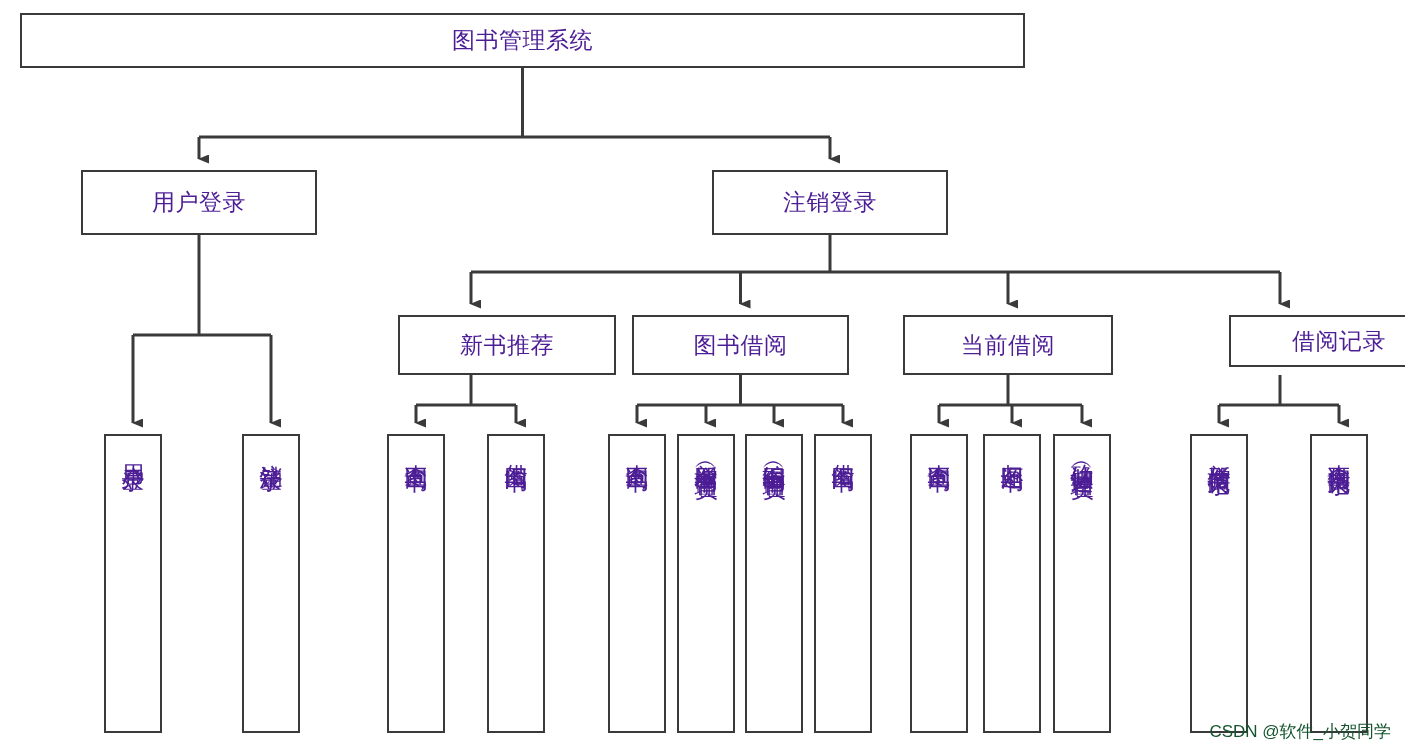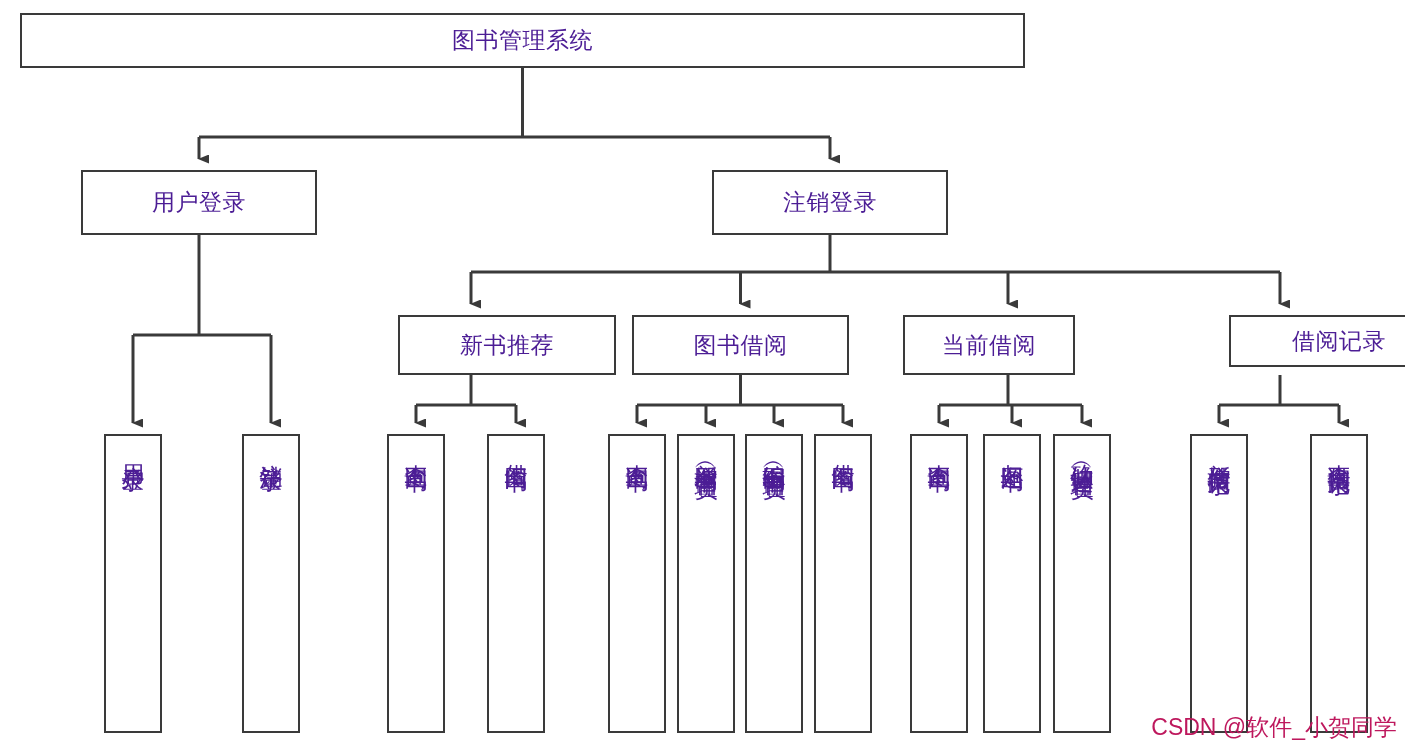--- a/index.html
+++ b/index.html
@@ -60,24 +60,24 @@
   .node.vert .node-label {
     writing-mode: vertical-rl;
     text-orientation: upright;
     font-size: 23px;
     line-height: 1.18;
     letter-spacing: 2px;
     white-space: nowrap;
   }
   .watermark {
     position: absolute;
-    right: 8px;
+    right: 14px;
     bottom: 4px;
-    font-size: 23px;
-    color: #be185d;
+    font-size: 17px;
+    color: #14532d;
     white-space: nowrap;
     z-index: 5;
     font-family: "Liberation Sans", "DejaVu Sans", sans-serif;
   }
 </style>
 </head>
 <body>
 
 <div id="canvas">
 
@@ -133,21 +133,21 @@
       </div>
       <div class="node horiz" style="left: 712px; top: 170px; width: 236px; height: 65px;">
         <span class="node-label">注销登录</span>
       </div>
       <div class="node horiz" style="left: 362px; top: 315px; width: 218px; height: 60px; margin-left: 36px;">
         <span class="node-label">新书推荐</span>
       </div>
       <div class="node horiz" style="left: 632px; top: 315px; width: 217px; height: 60px; text-align: right;">
         <span class="node-label">图书借阅</span>
       </div>
-      <div class="node horiz" style="left: 903px; top: 315px; width: 172px; height: 60px;">
+      <div class="node horiz" style="left: 903px; top: 315px; width: 210px; height: 60px;">
         <span class="node-label">当前借阅</span>
       </div>
       <div class="node horiz" style="left: 1229px; top: 315px; width: 220px; height: 52px;">
         <span class="node-label">借阅记录</span>
       </div>
       <div class="node vert" style="left: 104px; top: 434px; width: 58px; height: 299px;">
         <span class="node-label">用户登录</span>
       </div>
       <div class="node vert" style="left: 242px; top: 434px; width: 58px; height: 299px;">
         <span class="node-label">注销登录</span>

